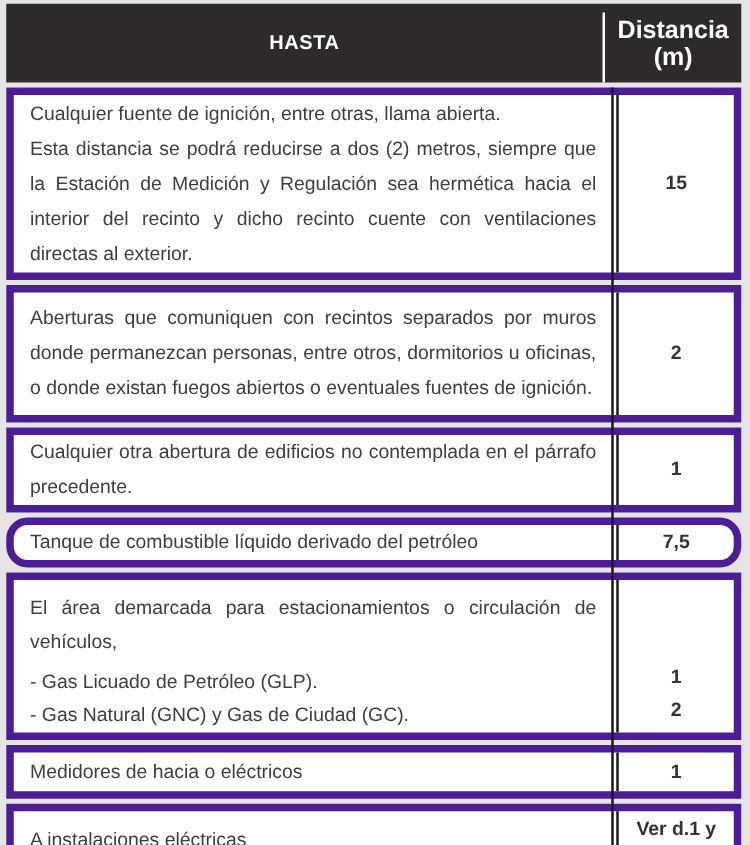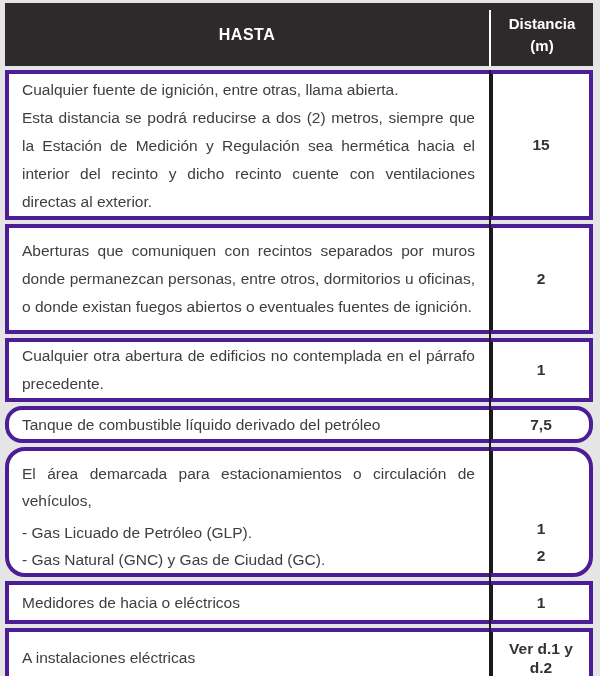--- a/index.html
+++ b/index.html
@@ -41,37 +41,37 @@
     width: 2px;
     background: #ffffff;
     margin-top: 7px;
   }
   .hcell-right {
     flex: 1;
     display: flex;
     align-items: center;
     justify-content: center;
     text-align: center;
-    font-size: 15px;
+    font-size: 20px;
     line-height: 22px;
     padding: 0 10px;
   }
   
   .tbody { position: relative; }
   .col-divider-overlay {
     position: absolute;
     left: 484px;
     top: 0;
     bottom: 0;
     width: 2px;
     background: #1a1a1a;
   }
   .trow {
     display: flex;
-    border: 4px solid #4c1d95;
+    border: 6px solid #4c1d95;
     margin-top: 4px;
     background: #ffffff;
     box-sizing: border-box;
   }
   .cell-text {
     width: 482px;
     box-sizing: border-box;
     padding: 0 16px 0 13px;
     color: #3e3e3e;
     font-size: 15.5px;
@@ -95,21 +95,21 @@
     font-weight: bold;
     font-size: 15.5px;
     color: #333333;
   }
   
   .r1 { min-height: 142px; }
   .r1 .cell-text { padding-top: 2px; }
   .r2 { min-height: 110px; }
   .r3 { min-height: 64px; justify-content: center; }
   .r4 { min-height: 37px; border-radius: 17px; }
-  .r5 { min-height: 118px; border-radius: 20px; }
+  .r5 { min-height: 118px; }
   .r5 .cell-text { justify-content: flex-start; padding-top: 9px; line-height: 27px; }
   .r5 .sub-items { margin-top: 5px; }
   .r5 .sub-items div { line-height: 27px; text-align: left; }
   .r5 .cell-val {
     flex-direction: column;
     align-items: center;
     justify-content: flex-end;
     padding-bottom: 4px;
     line-height: 27px;
   }

